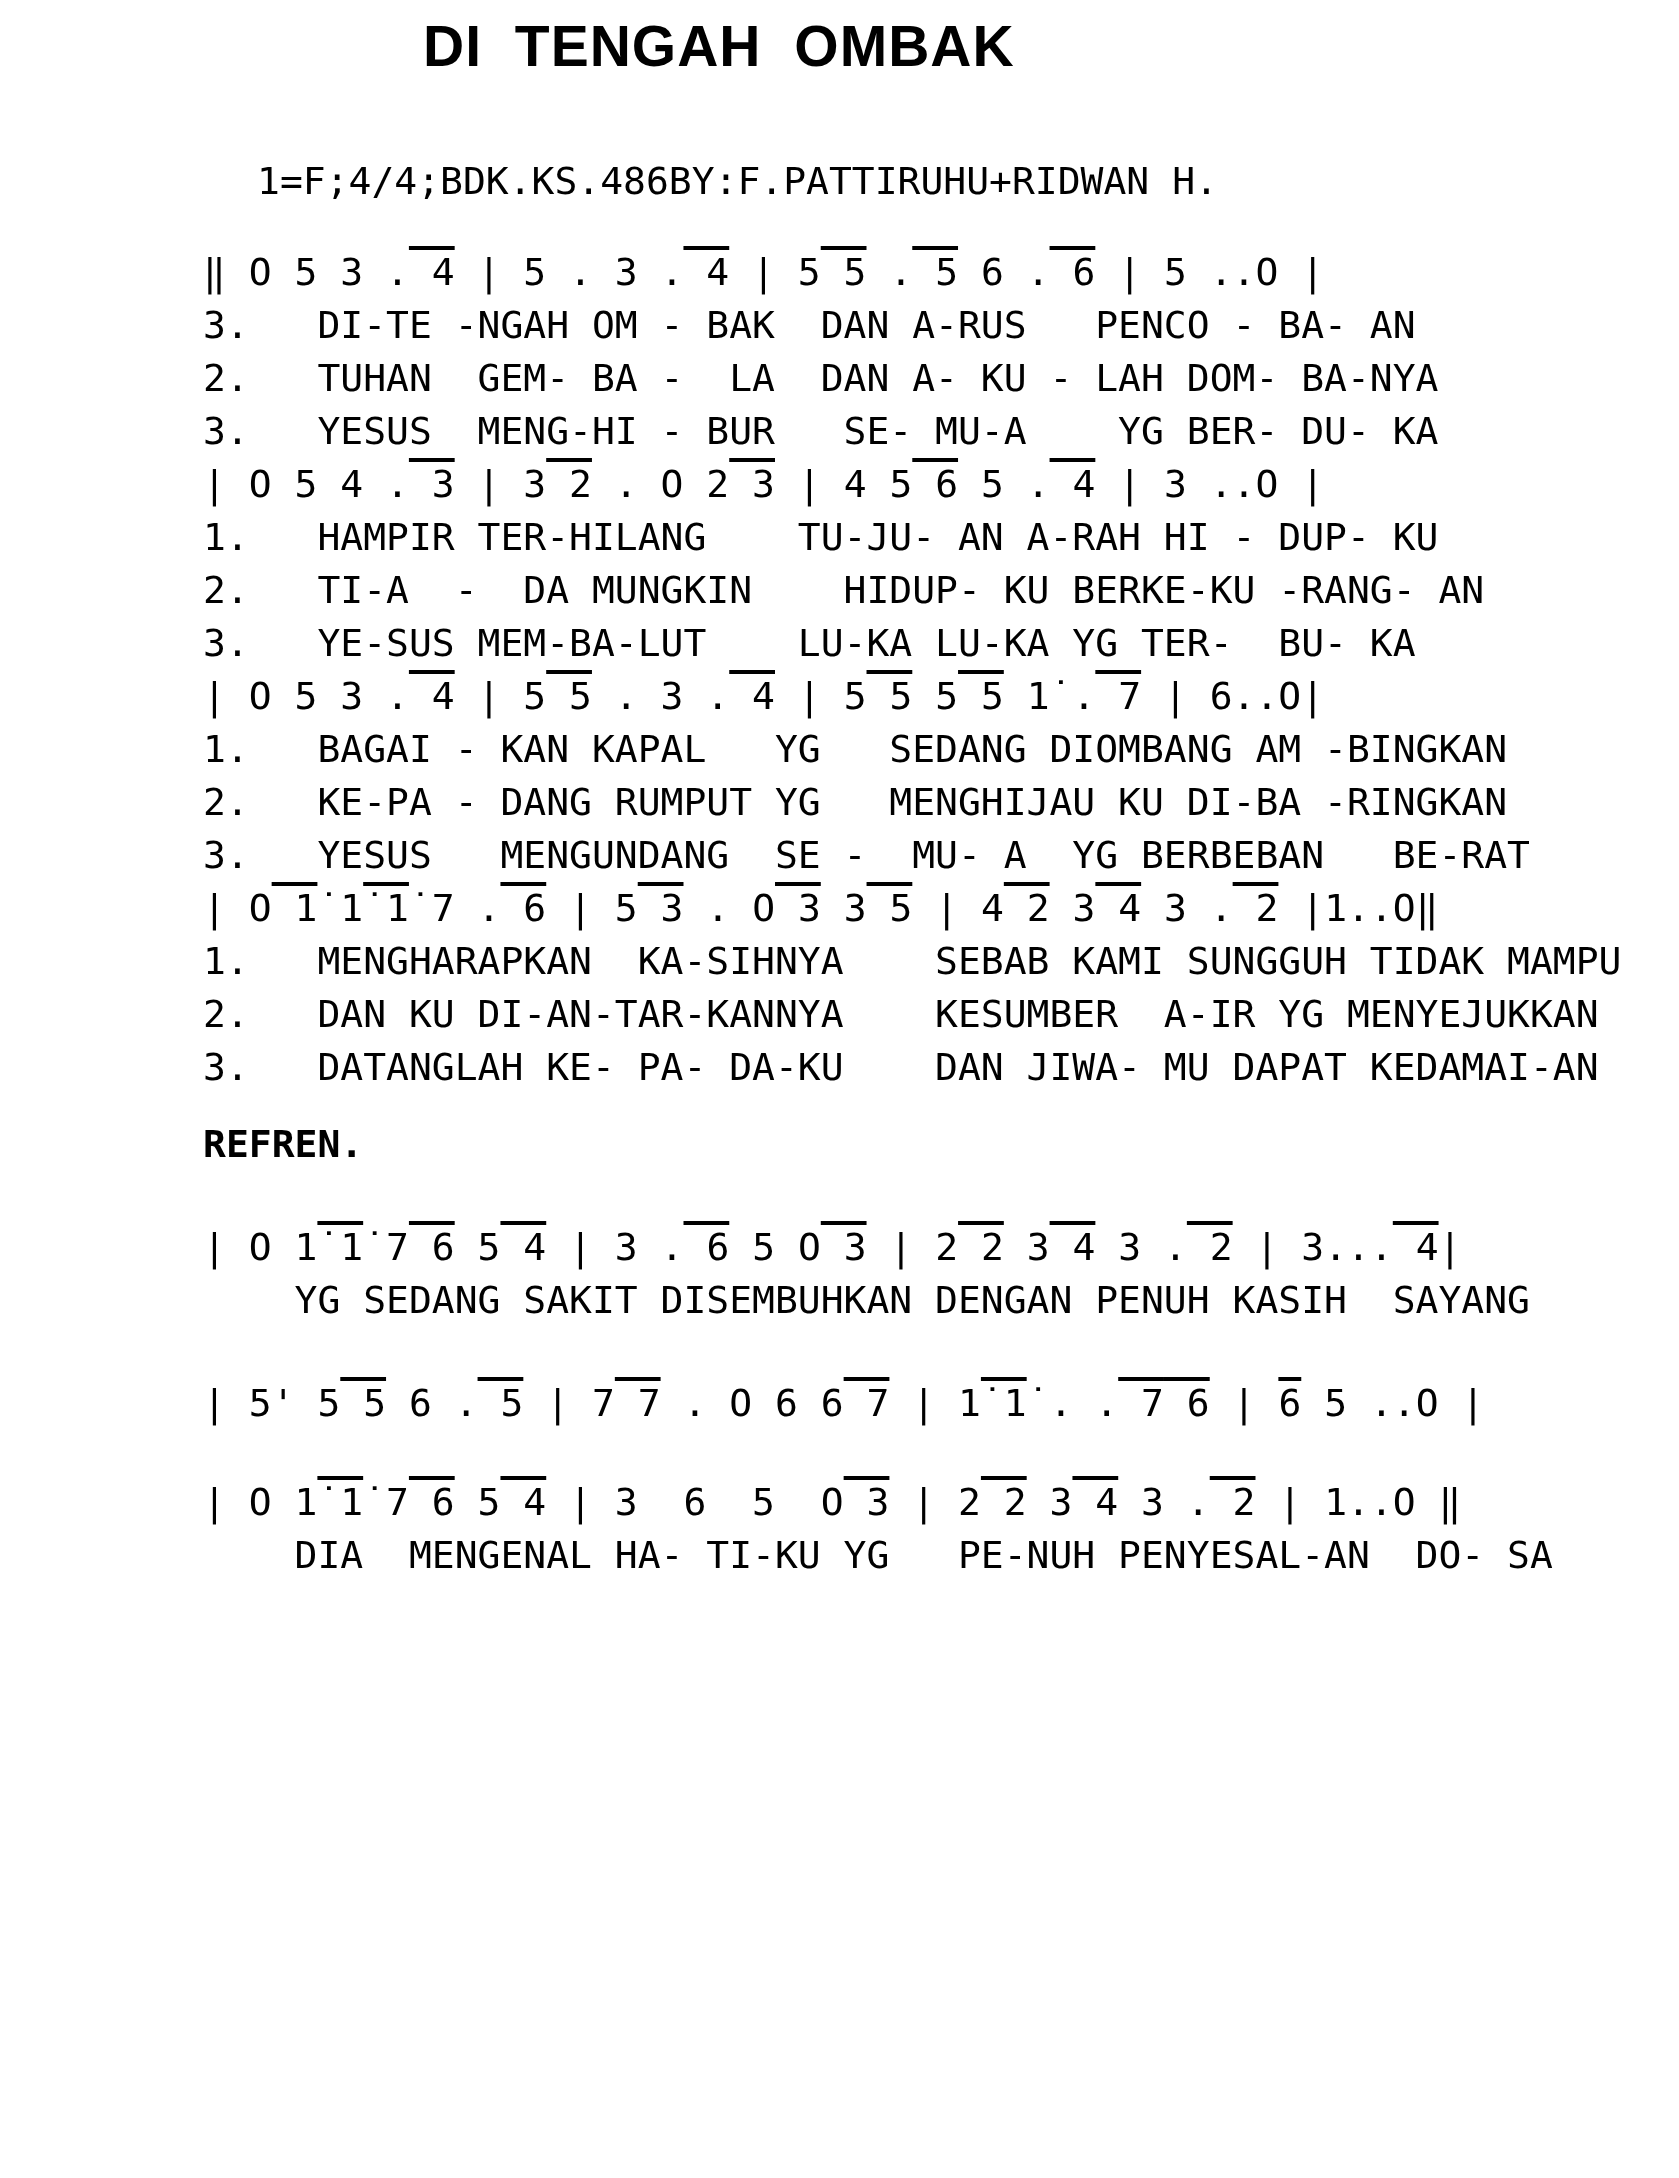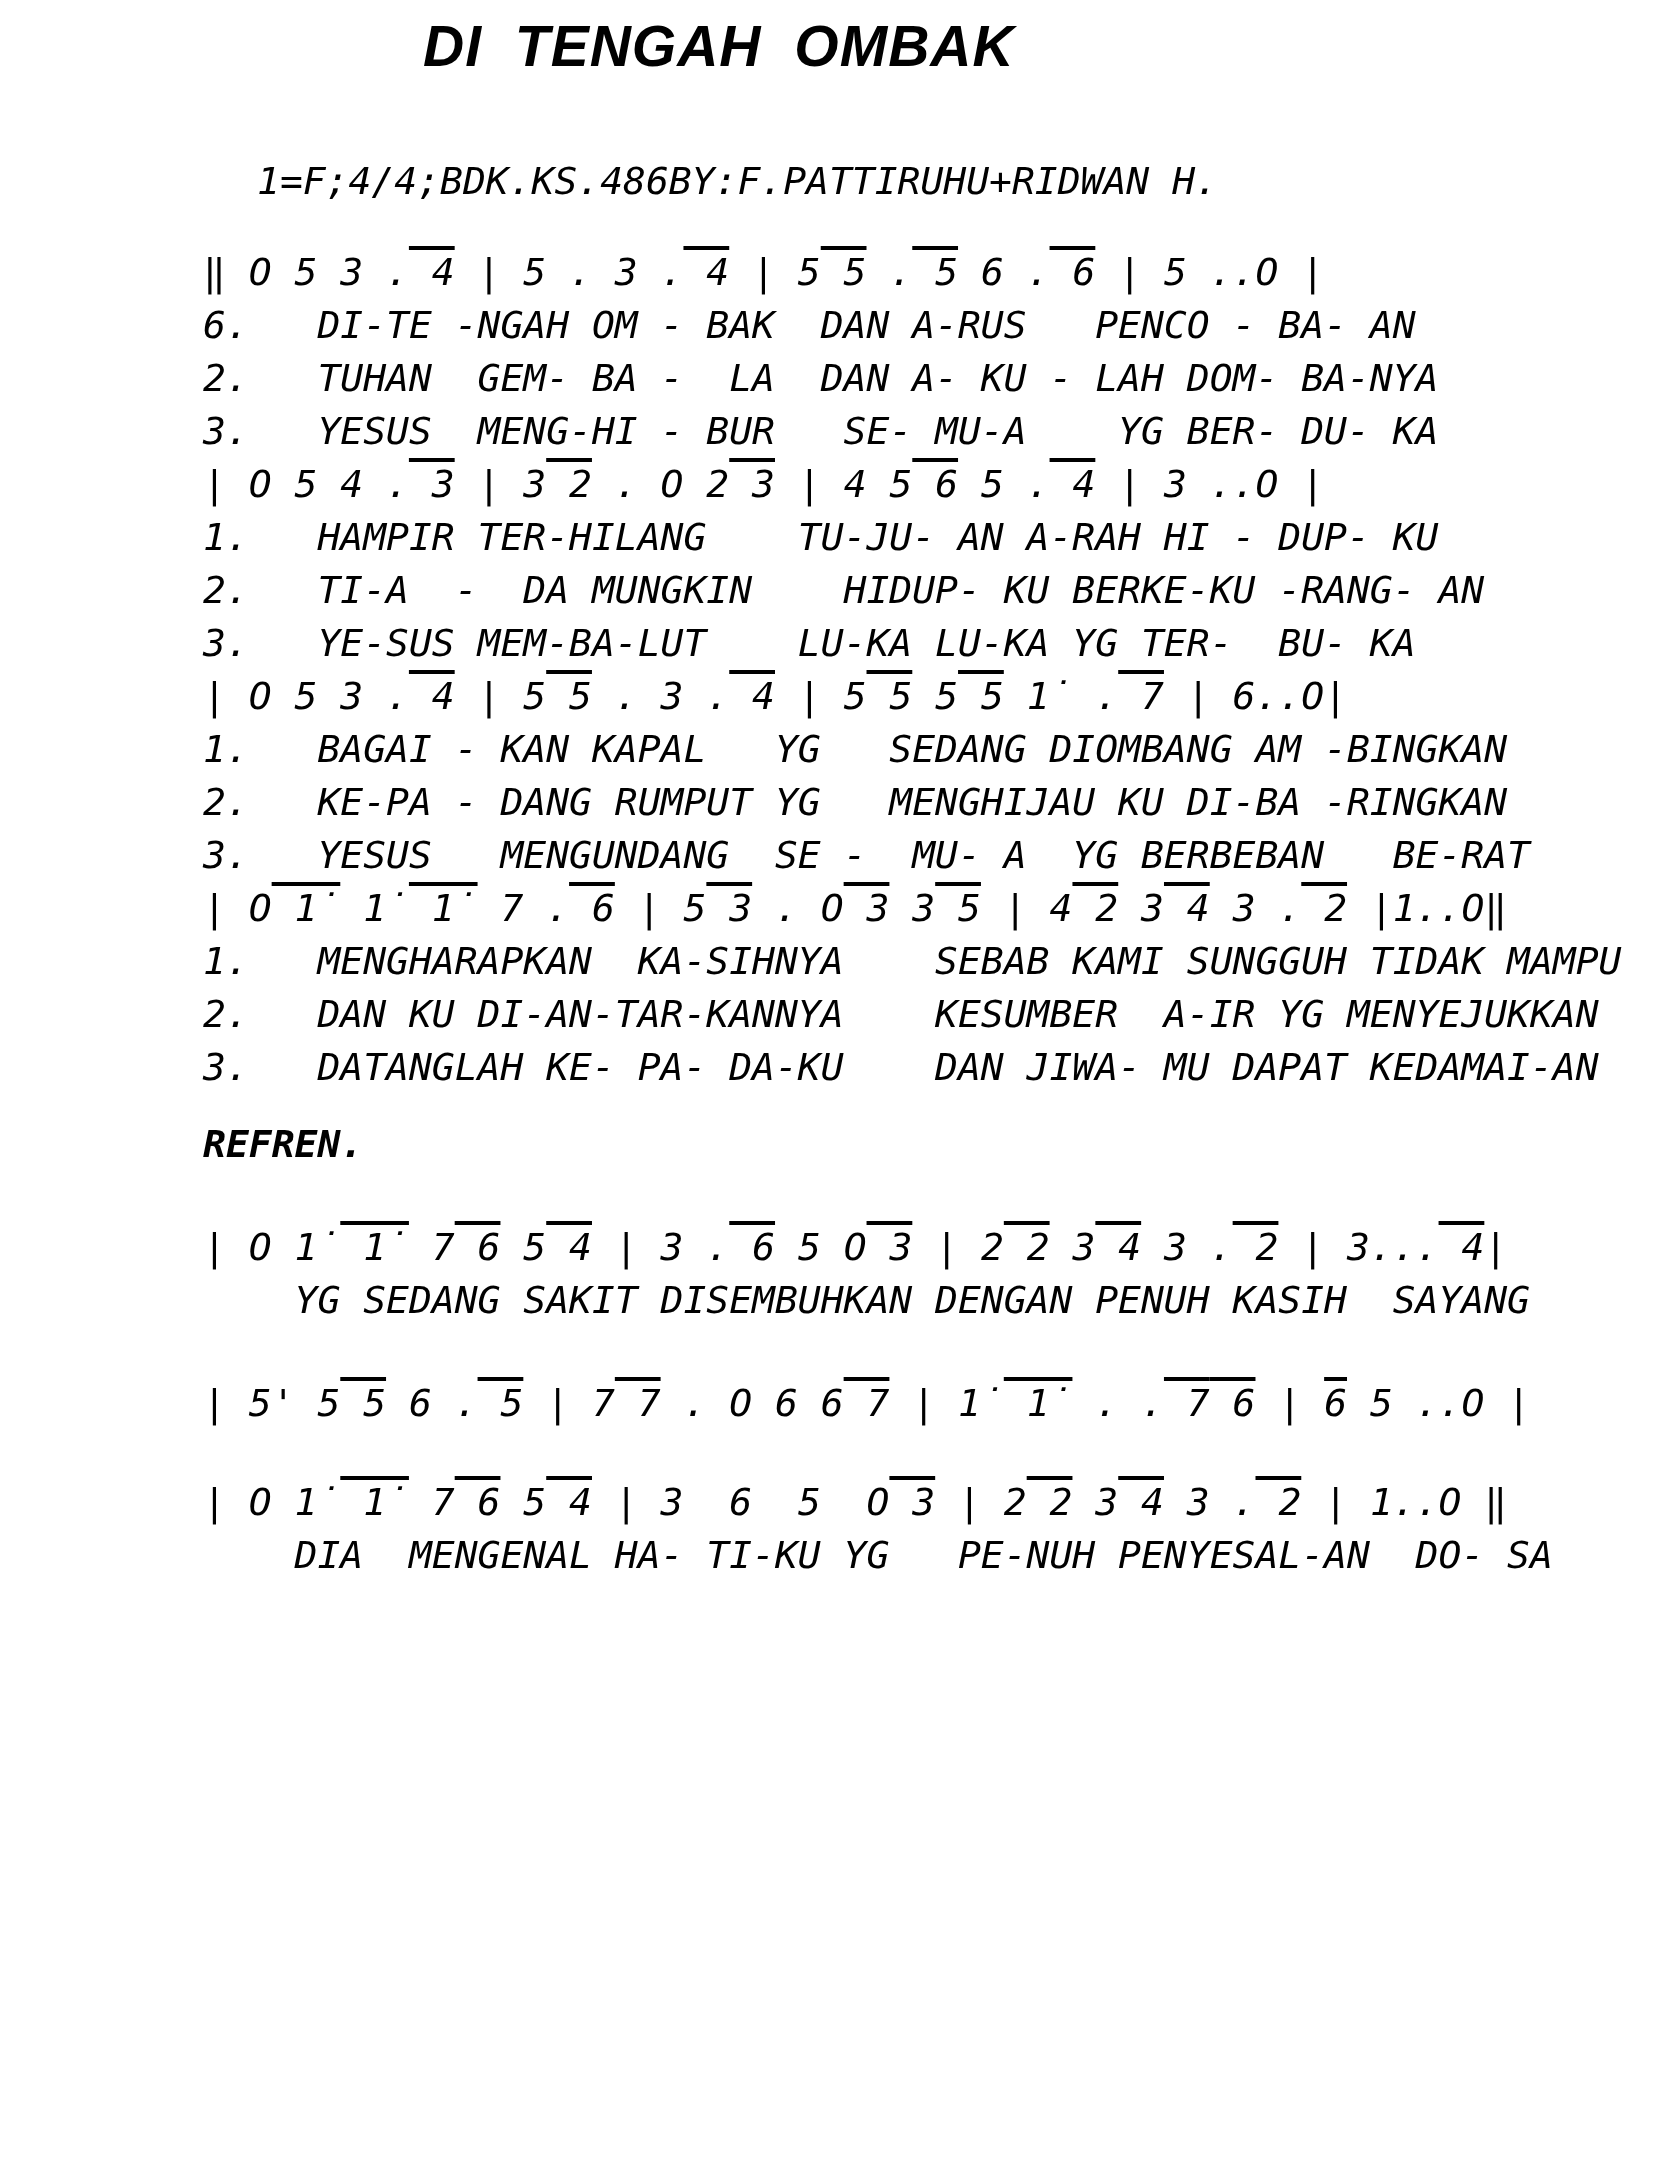--- a/index.html
+++ b/index.html
@@ -1,21 +1,20 @@
 <!DOCTYPE html>
 <html><head>
 <meta charset="utf-8">
 <style>
   html,body{margin:0;padding:0;background:#ffffff;color:#000;}
   body{width:1679px;height:2178px;overflow:hidden;}
   .sheet{
     padding:14px 0 0 203px;
     font-family:"DejaVu Sans Mono","Liberation Mono",monospace;
     font-size:38px;
-    font-style:italic;
   }
   .title{
     font-family:"Liberation Sans","DejaVu Sans",sans-serif;
     font-weight:700;
     font-size:57px;
     letter-spacing:1px;
     word-spacing:16px;
     margin:0 0 0 220px;
     line-height:65px;
     white-space:pre;
@@ -52,21 +51,21 @@
 
 <div class="sheet">
   <div class="title">DI TENGAH OMBAK</div>
   <div class="meta">
     <span>1=F;4/4;BDK.KS.486</span>
     <span>BY:F.PATTIRUHU+RIDWAN H.</span>
   </div>
   <div id="stanzas">
       <div class="block first">
         <div class="row notation">‖ O 5 3 .<span class="ov"> 4</span> | 5 . 3 .<span class="ov"> 4</span> | 5<span class="ov"> 5</span> .<span class="ov"> 5</span> 6 .<span class="ov"> 6</span> | 5 ..O |</div>
-        <div class="row">6.   DI-TE -NGAH OM - BAK  DAN A-RUS   PENCO - BA- AN</div>
+        <div class="row">3.   DI-TE -NGAH OM - BAK  DAN A-RUS   PENCO - BA- AN</div>
         <div class="row">2.   TUHAN  GEM- BA -  LA  DAN A- KU - LAH DOM- BA-NYA</div>
         <div class="row">3.   YESUS  MENG-HI - BUR   SE- MU-A    YG BER- DU- KA</div>
       </div>
       <div class="block">
         <div class="row notation">| O 5 4 .<span class="ov"> 3</span> | 3<span class="ov"> 2</span> . O 2<span class="ov"> 3</span> | 4 5<span class="ov"> 6</span> 5 .<span class="ov"> 4</span> | 3 ..O |</div>
         <div class="row">1.   HAMPIR TER-HILANG    TU-JU- AN A-RAH HI - DUP- KU</div>
         <div class="row">2.   TI-A  -  DA MUNGKIN    HIDUP- KU BERKE-KU -RANG- AN</div>
         <div class="row">3.   YE-SUS MEM-BA-LUT    LU-KA LU-KA YG TER-  BU- KA</div>
       </div>
       <div class="block">

